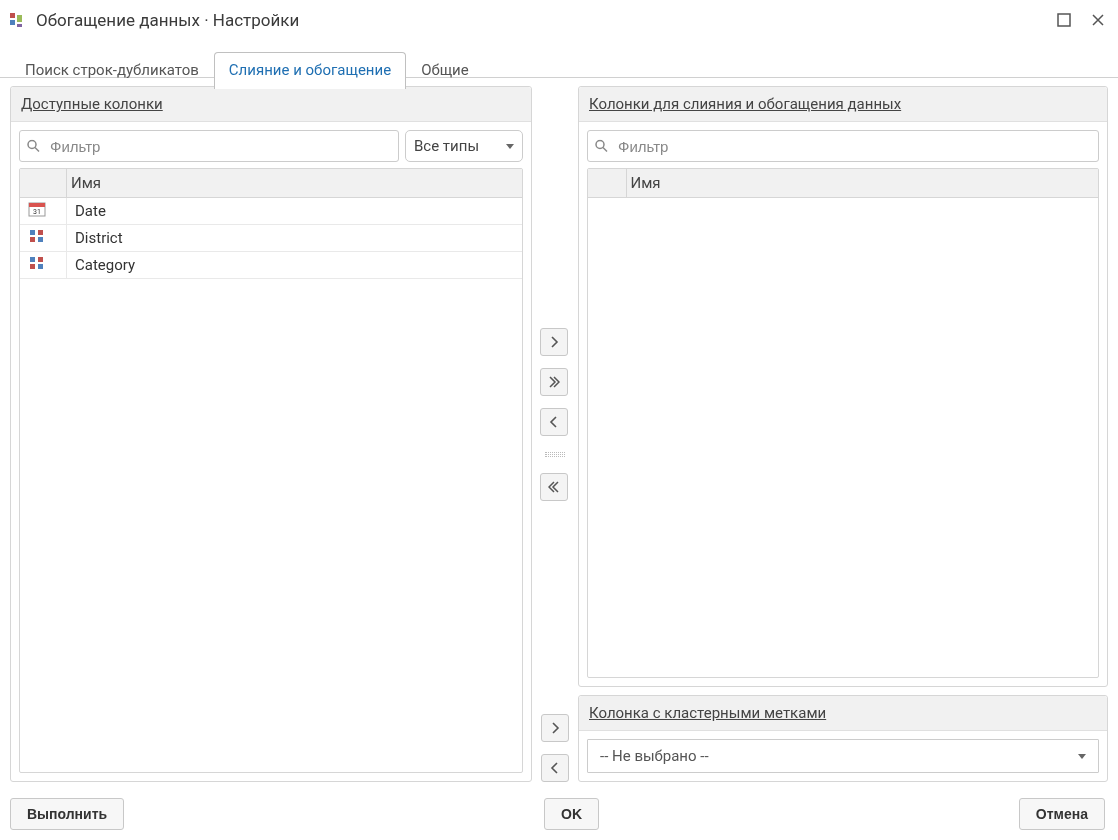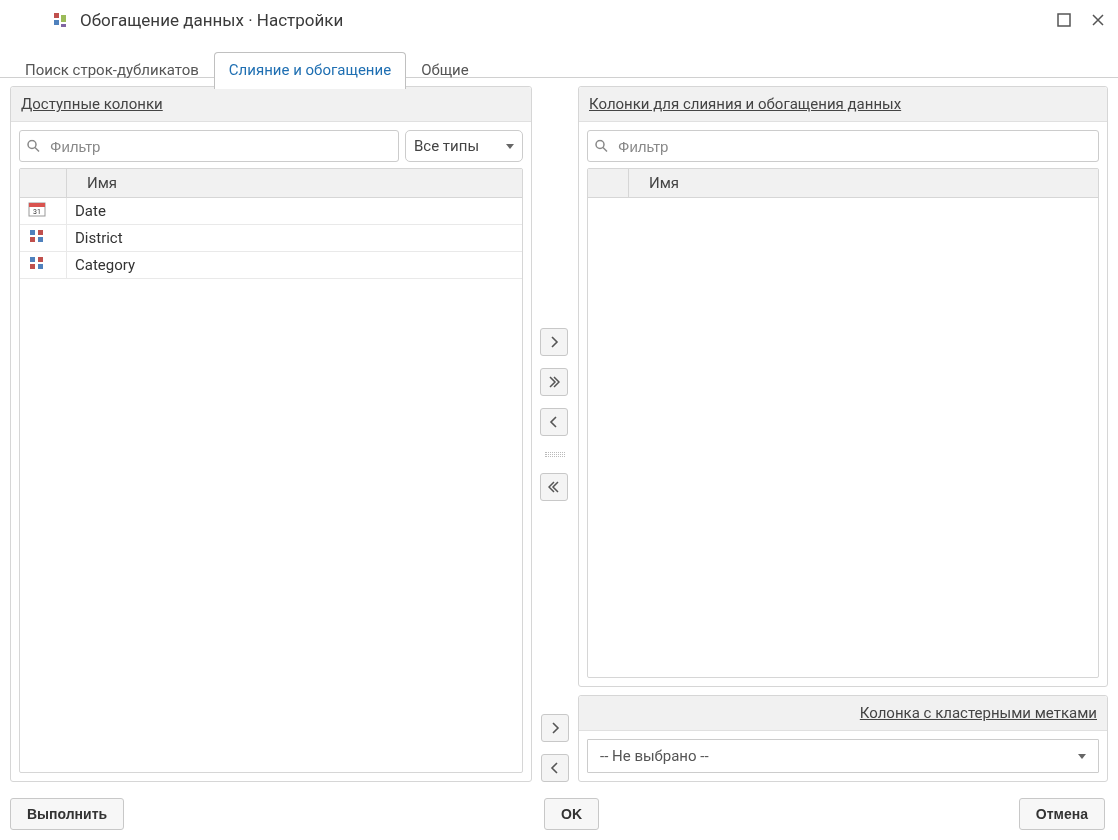--- a/index.html
+++ b/index.html
@@ -12,21 +12,20 @@
     height: 840px;
     overflow: hidden;
     display: flex;
     flex-direction: column;
   }
   .titlebar {
     display: flex;
     align-items: center;
     padding: 6px 10px 6px 8px;
     height: 40px;
-    margin-left: 44px;
   }
   .titlebar-icon {
     width: 18px; height: 18px;
     margin-right: 10px;
   }
   .titlebar-text {
     flex: 1;
     font-size: 17px;
     color: #3b3b3b;
   }
@@ -85,21 +84,21 @@
     position: relative;
   }
   .panel {
     border: 1px solid #d6d6d6;
     border-radius: 3px;
     display: flex;
     flex-direction: column;
     flex: 1;
     min-height: 0;
   }
-  .panel.small { flex: none; text-align: right; }
+  .panel.small { flex: none; }
   .panel-header {
     background: #f1f1f1;
     padding: 8px 10px;
     font-size: 15px;
     color: #444;
     border-bottom: 1px solid #e0e0e0;
     border-radius: 3px 3px 0 0;
     text-decoration: underline;
   }
   .panel-body {
@@ -156,21 +155,21 @@
   }
   .col-table {
     width: 100%;
     border-collapse: collapse;
   }
   .col-table th {
     background: #f1f1f1;
     text-align: left;
     font-weight: normal;
     color: #444;
-    padding: 5px 20px;
+    padding: 5px 4px;
     border-bottom: 1px solid #d6d6d6;
     font-size: 15px;
   }
   .col-table th:first-child {
     width: 38px;
     border-right: 1px solid #d6d6d6;
   }
   .col-table td {
     padding: 3px 8px;
     border-bottom: 1px solid #e9e9e9;

